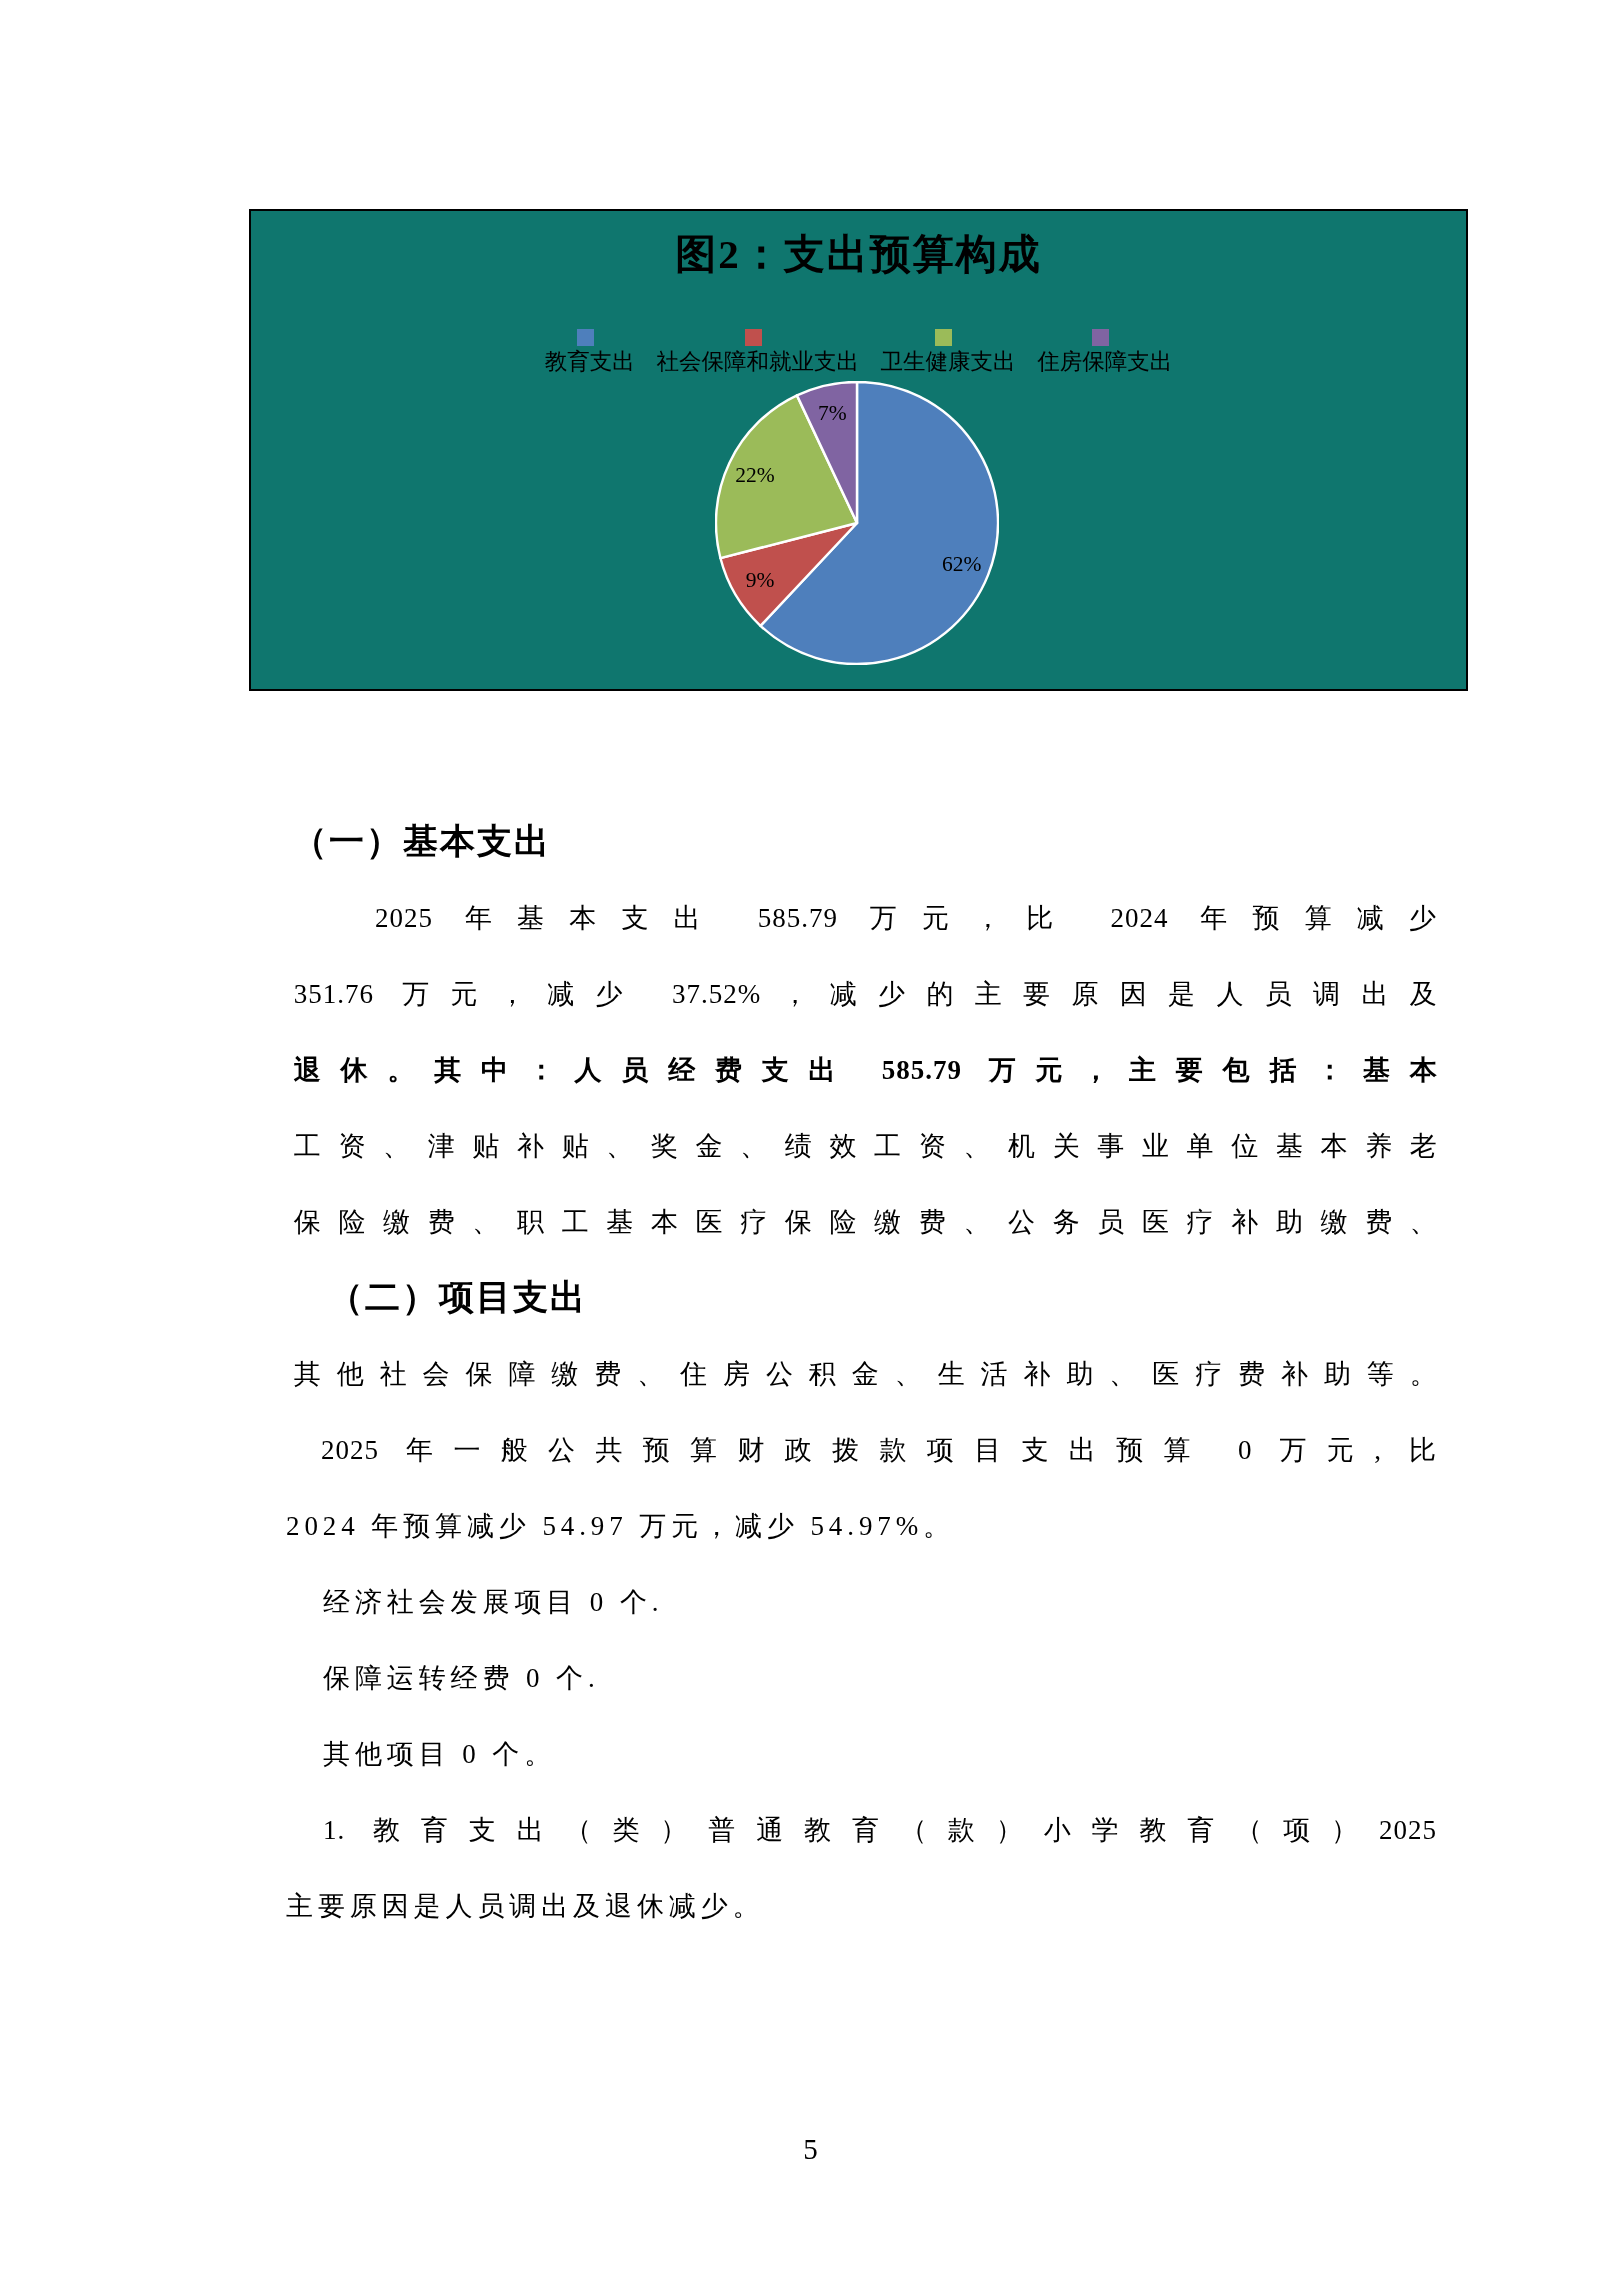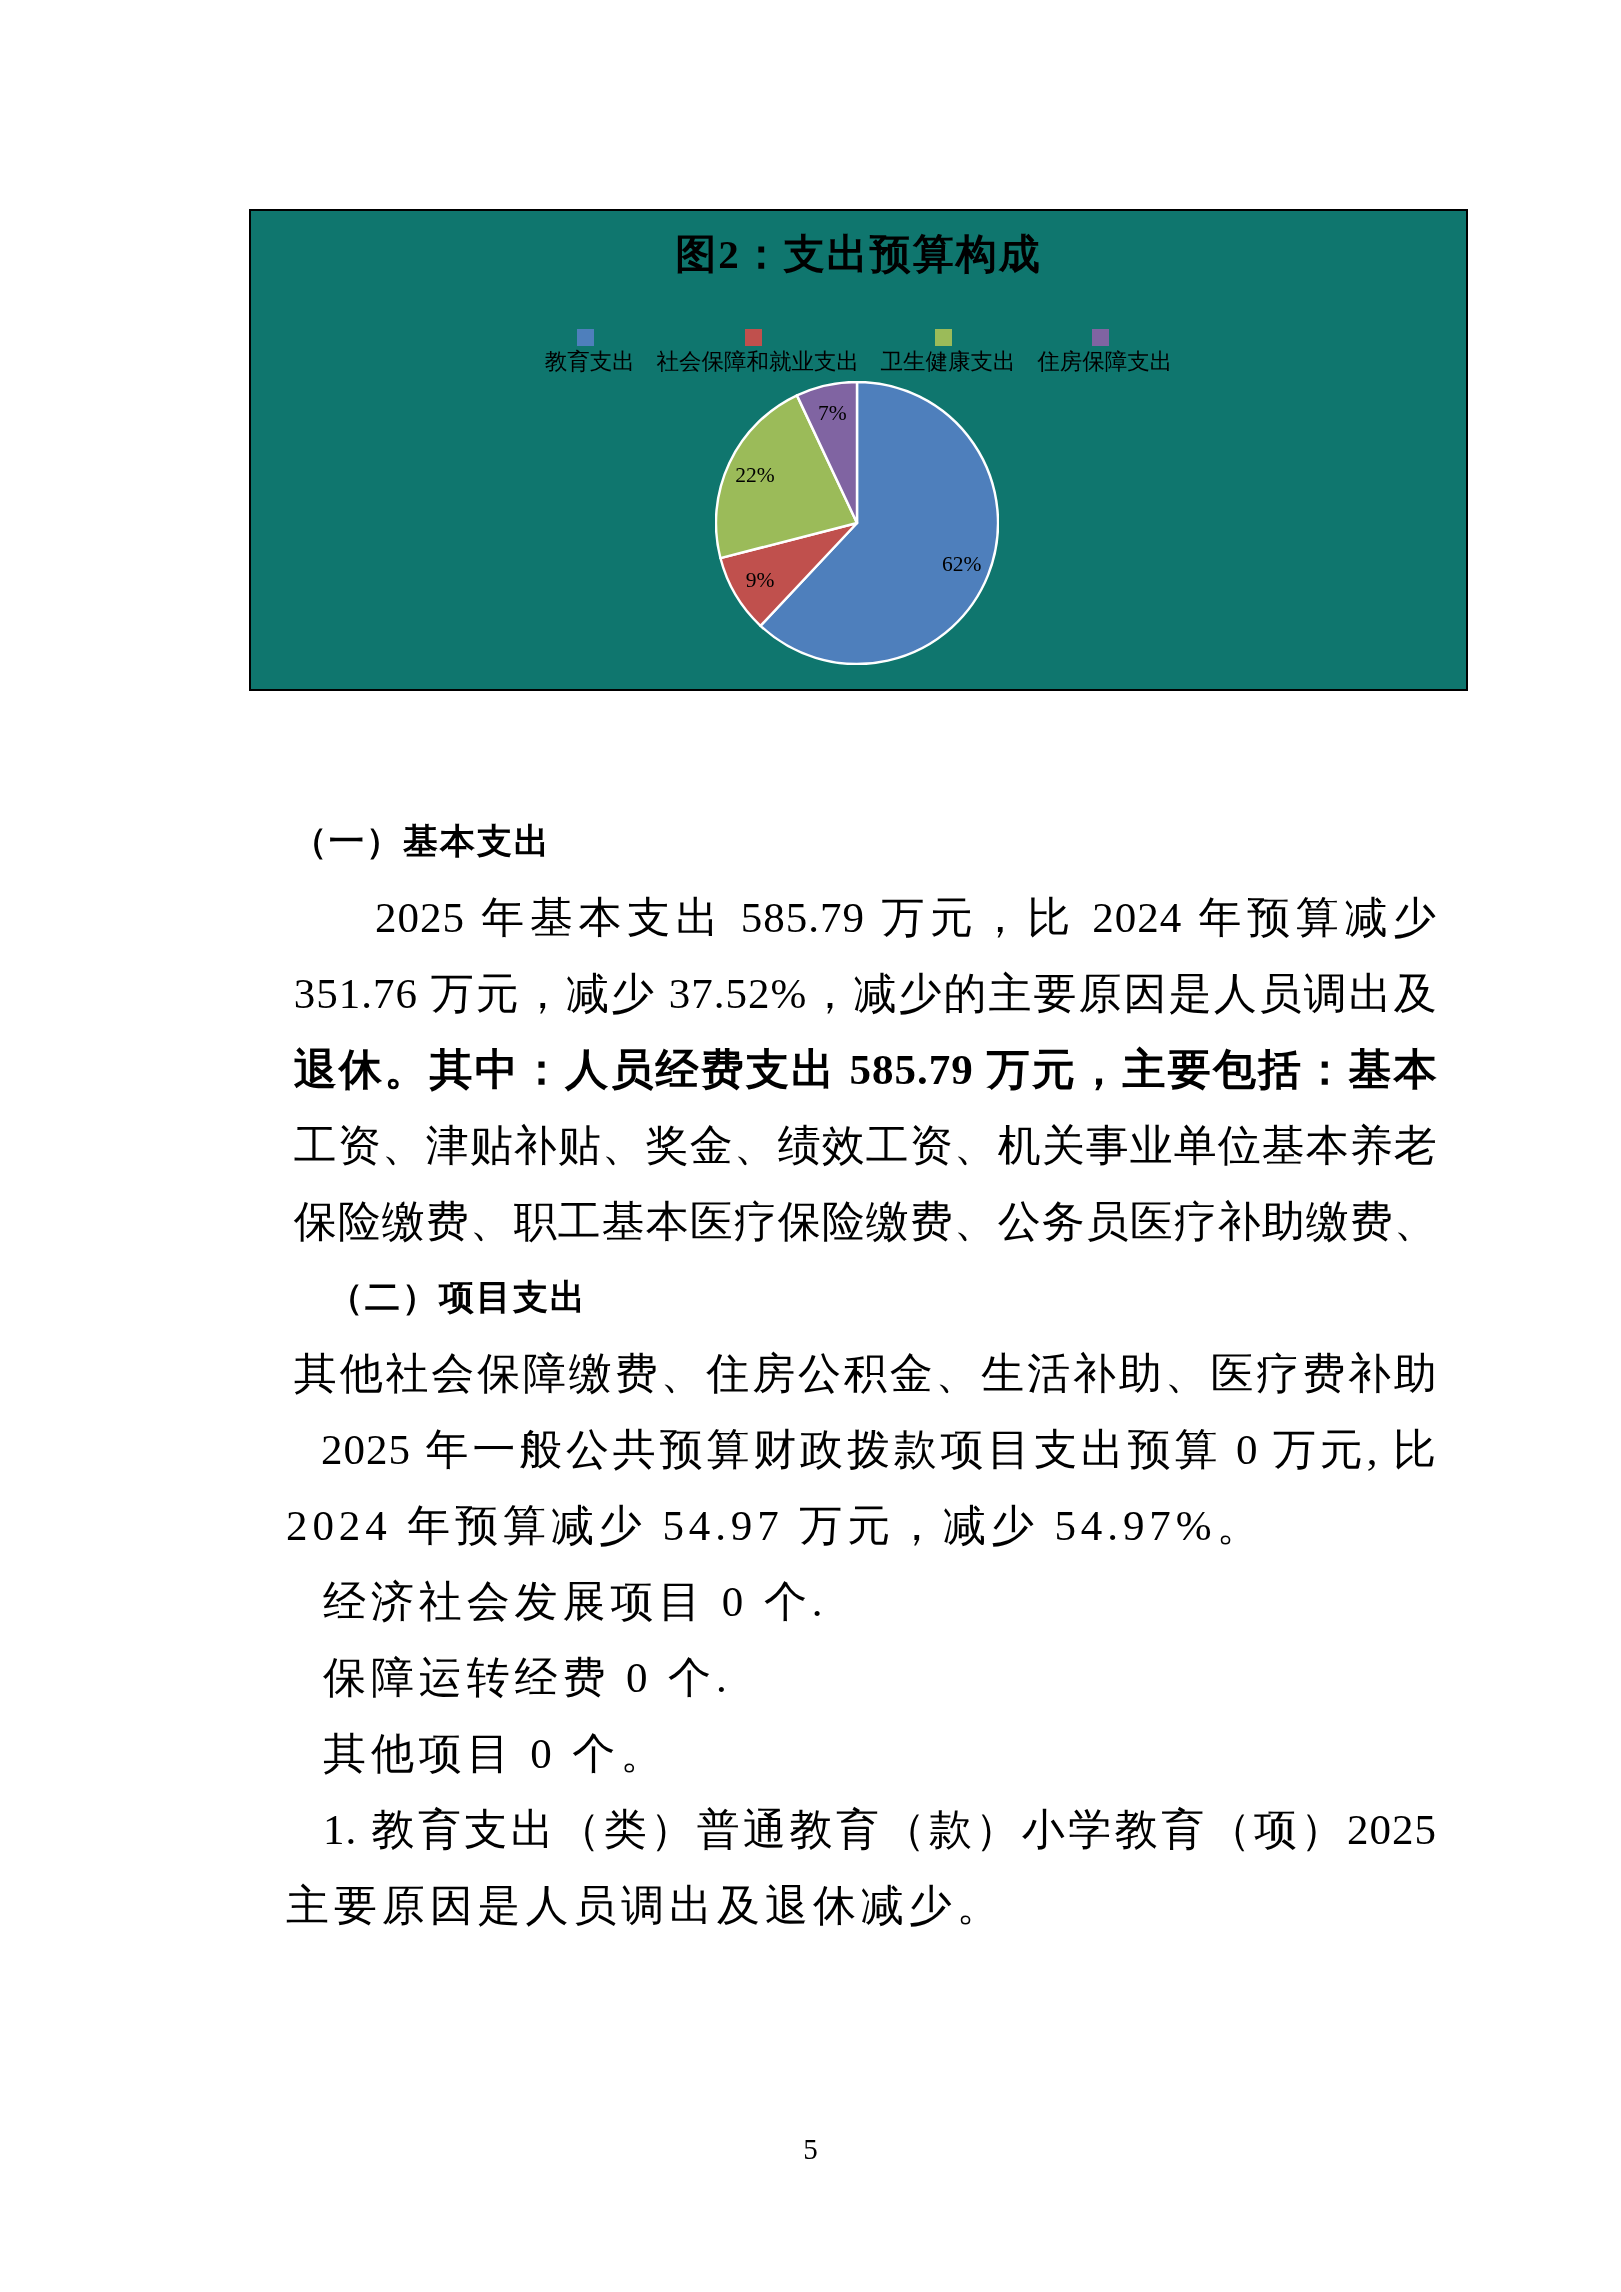--- a/index.html
+++ b/index.html
@@ -34,21 +34,21 @@
   .legend-swatch { width: 16.7px; height: 16.7px; margin-right: 8.8px; display: inline-block; }
   .pie-svg { position: absolute; left: 464px; top: 170px; width: 284px; height: 284px; }
   .pie-label {
     font-size: 22px;
     font-family: "Liberation Serif", "DejaVu Serif", serif;
     fill: #000000;
   }
   .doc { position: absolute; left: 250px; top: 804px; width: 1152px; margin-left: 36px; }
   .line {
     height: 76px; line-height: 76px;
-    font-size: 43px;
+    font-size: 27px;
     overflow: hidden;
   }
   .line.heading { font-weight: bold; font-size: 35px; letter-spacing: 2px; white-space: nowrap; }
   .line.natural { letter-spacing: 4.9px; white-space: nowrap; }
   .line.justify { text-align: justify; text-align-last: justify; letter-spacing: 1px; }
   .page-number {
     position: absolute; top: 2133px; left: 0; right: 0;
     text-align: center; font-size: 29px;
   }
 </style>

